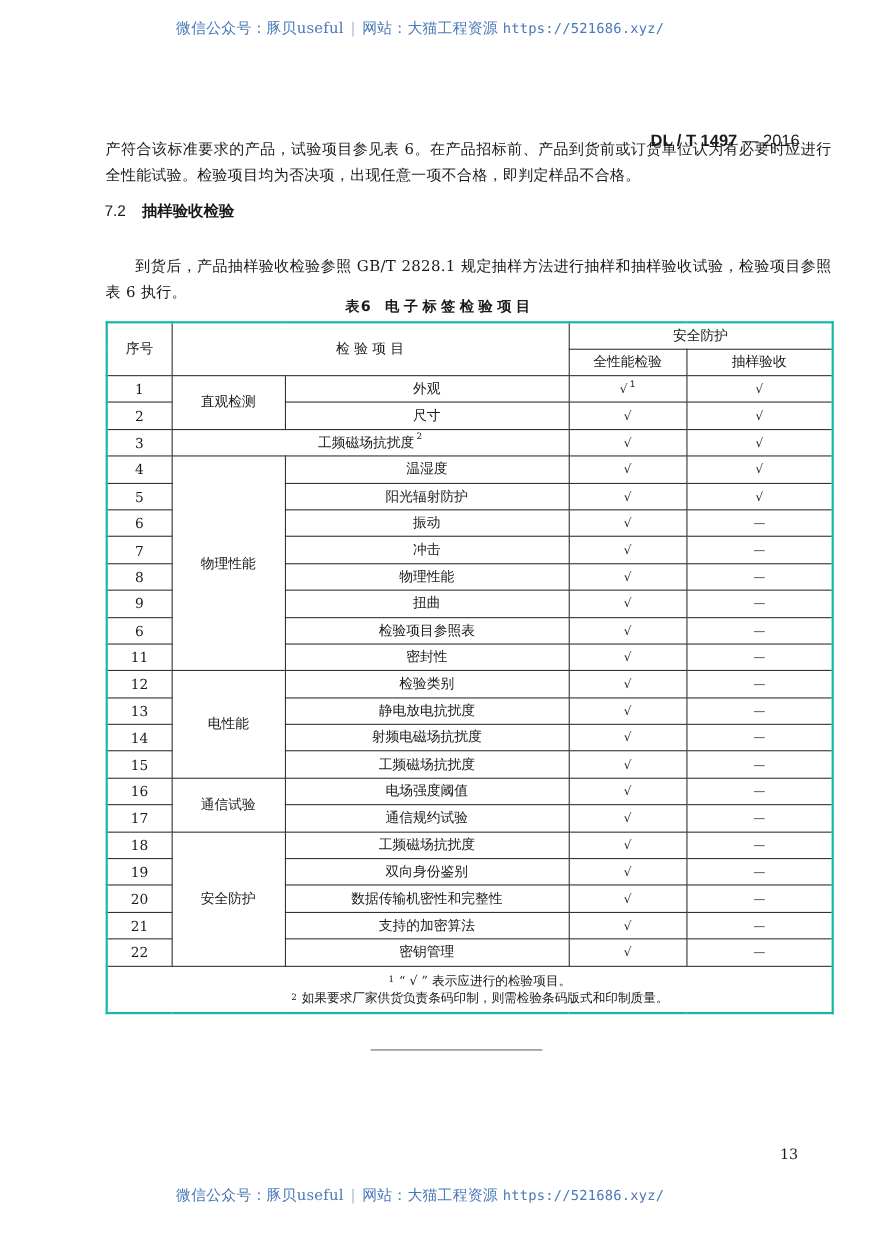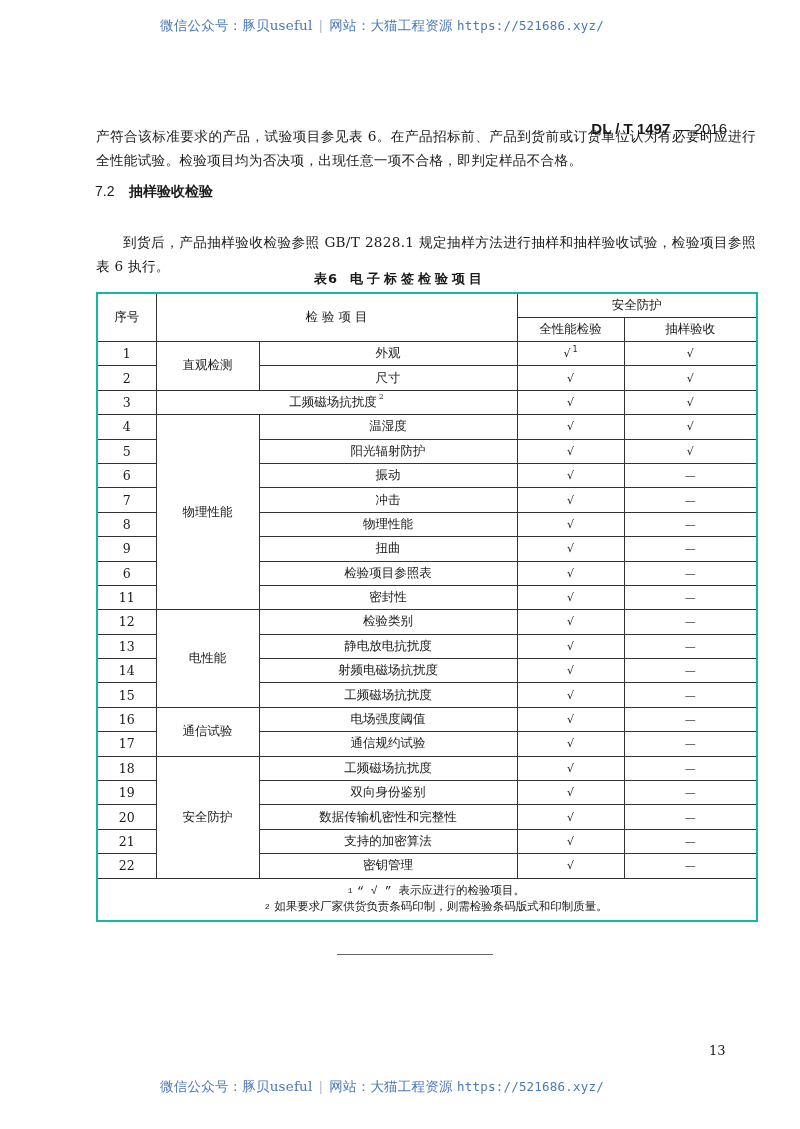--- a/index.html
+++ b/index.html
@@ -29,21 +29,21 @@
   .caption .lbl { letter-spacing:1px; margin-right:12px; }
   table.inspect { position:absolute; left:96px; top:292px; width:660px; border-collapse:collapse;
                   border:2px solid #14b8a6; font-size:12.5px; table-layout:fixed; }
   table.inspect td, table.inspect th { border:1px solid #333; text-align:center; vertical-align:middle;
                   padding:0; font-weight:normal; height:23.4px; }
   table.inspect th { height:23px; }
   .c-check { font-family:"DejaVu Sans",sans-serif; font-size:11px; }
   .c-dash { color:#444; }
   sup { font-size:8px; vertical-align:top; position:relative; top:-2px; margin-left:2px; }
   td.notes { text-align:right; padding:4px 0 5px 14px !important; height:auto !important;
-             font-size:11.5px; line-height:16px;font-family:Liberation Mono, monospace; }
+             font-size:11.5px; line-height:16px; }
   td.notes .n { font-size:8px; vertical-align:top; display:inline-block; width:14px; }
   .hr { position:absolute; left:337px; top:954px; width:156px; height:0; border-top:1.5px solid #666; }
   .pageno { position:absolute; left:709px; top:1043px; font-size:13px; }
 </style>
 </head>
 <body>
 
 <div class="watermark" id="wm-top">
   <span>微信公众号：豚贝useful</span><span class="sep">|</span><span>网站：大猫工程资源</span> <span class="mono">https://521686.xyz/</span>
 </div>

